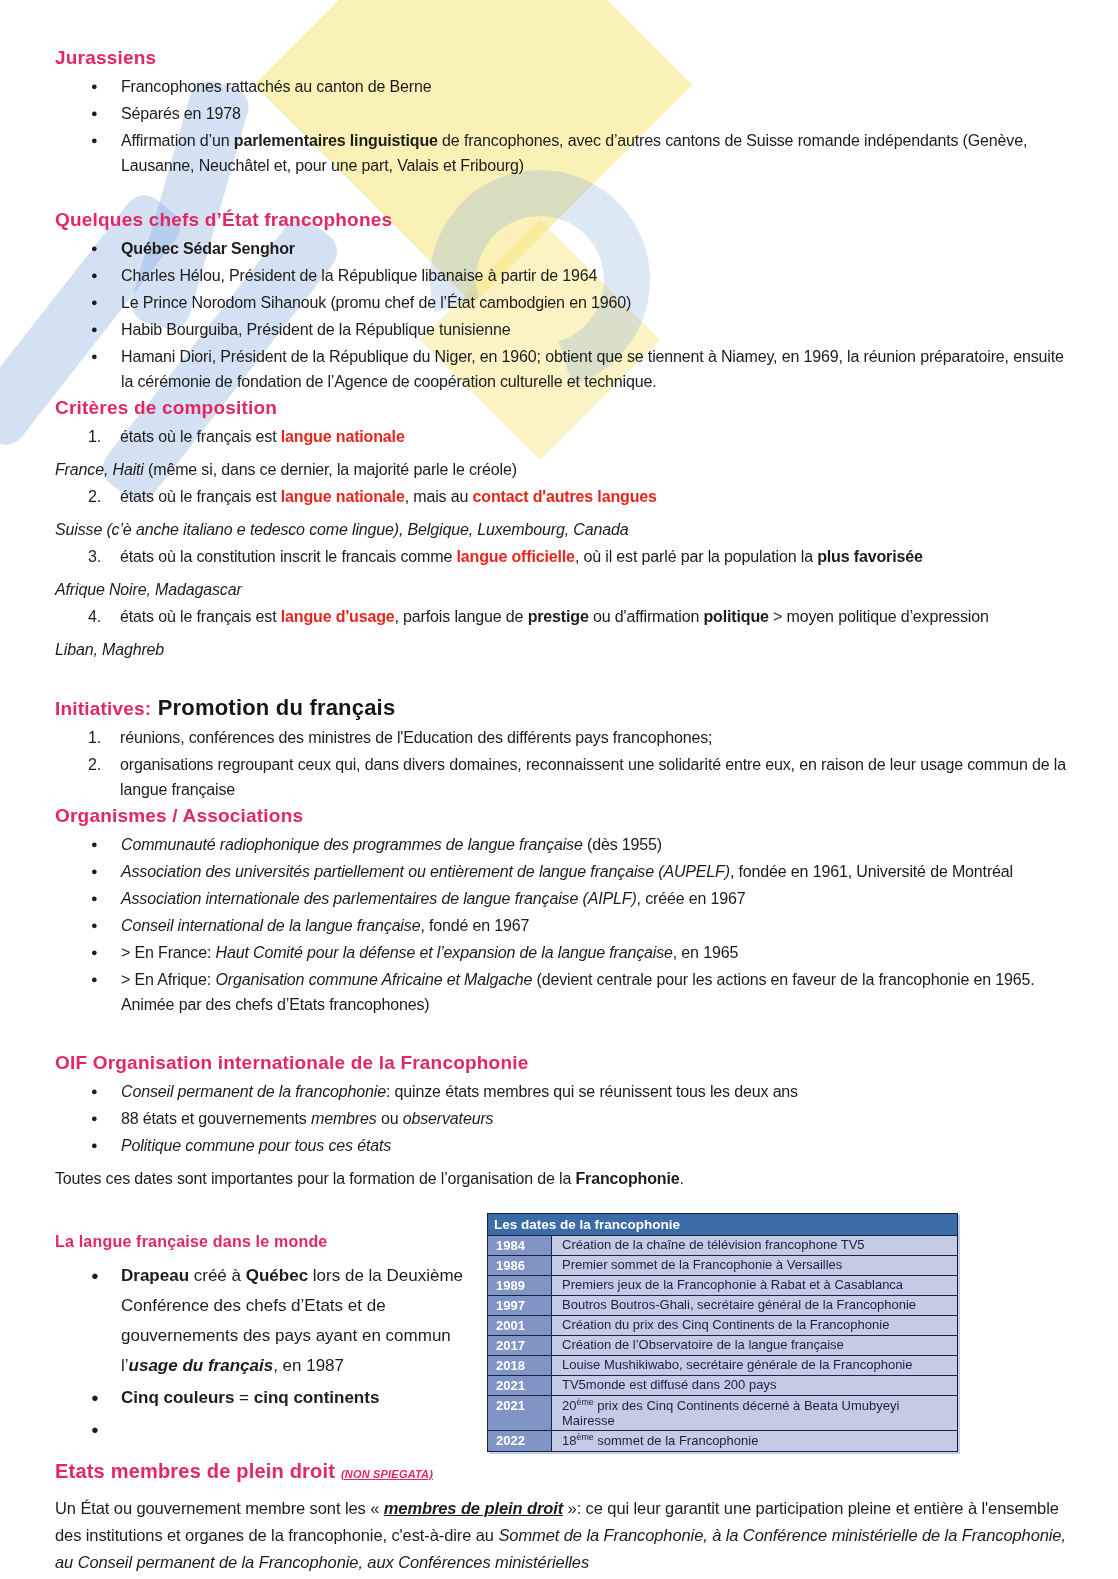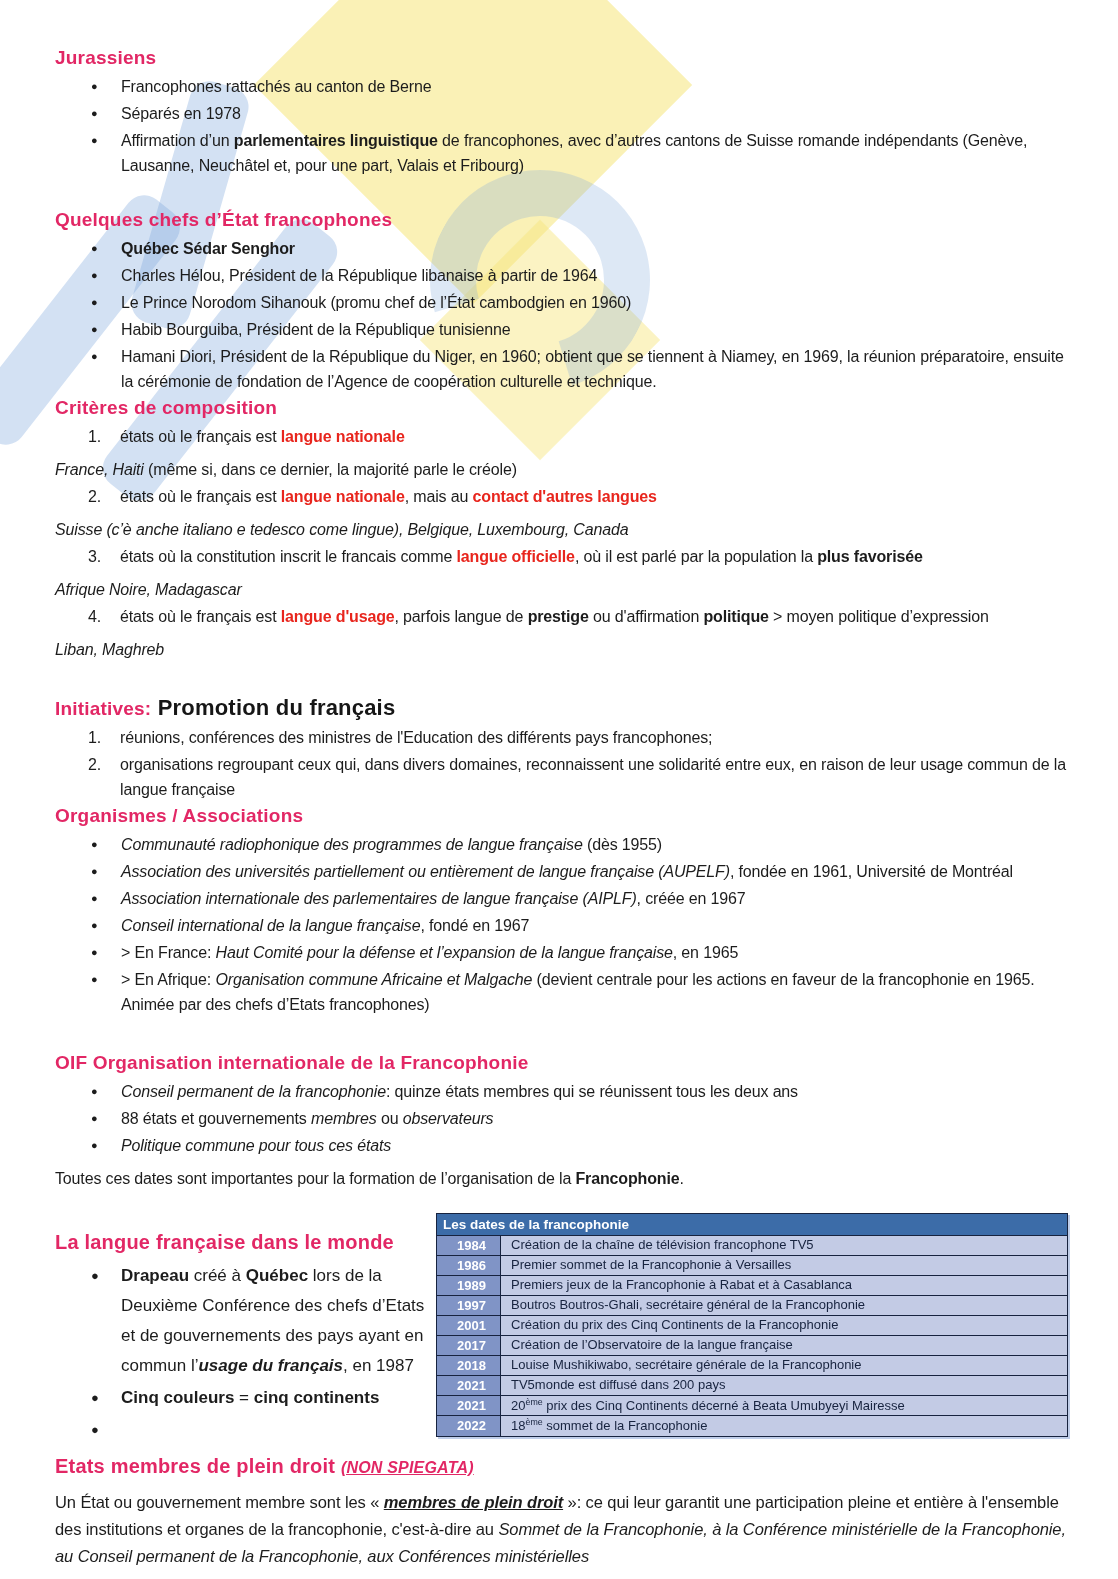--- a/index.html
+++ b/index.html
@@ -24,21 +24,21 @@
   .wm-diamond2{left:455px;top:255px;width:170px;height:170px;opacity:.45}
   .wm-bar{position:absolute;background:var(--wm-blue);opacity:.34;border-radius:20px}
   .wm-b1{left:-70px;top:290px;width:290px;height:60px;transform:rotate(-52deg)}
   .wm-b2{left:55px;top:330px;width:330px;height:60px;transform:rotate(-52deg)}
   .wm-b3{left:160px;top:80px;width:60px;height:250px;transform:rotate(16deg)}
   .wm-ring{position:absolute;left:430px;top:170px;width:220px;height:220px;border:46px solid var(--wm-blue);opacity:.26;border-radius:50%;border-bottom-color:transparent;transform:rotate(28deg)}
   .page{position:relative;z-index:1;padding:46px 50px 0 55px}
 
   .heading{color:var(--heading);font-weight:bold;font-size:19px;line-height:24px;margin:0 0 4px 0;letter-spacing:.2px}
   .rs-dark{color:#161616;font-size:22px}
-  .rs-note{font-size:16px;font-style:italic;text-decoration:underline}
+  .rs-note{font-size:11px;font-style:italic;text-decoration:underline}
 
   .block{display:flex;font-size:16px;line-height:25px;letter-spacing:-.15px;margin:0 0 2px 0}
   .block .marker{flex:0 0 30px;margin-left:36px;font-size:11px;line-height:25px}
   .block .num{flex:0 0 32px;margin-left:33px}
   .block .text{flex:1;min-width:0}
   .block.plain{display:block;margin:8px 0 2px 0}
 
   .rs-b{font-weight:bold}
   .rs-i{font-style:italic}
   .rs-bi{font-weight:bold;font-style:italic}
@@ -49,30 +49,30 @@
   .section-chefs{margin-top:30px}
   .section-criteres{margin-top:2px}
   .section-initiatives{margin-top:34px}
   .section-organismes{margin-top:2px}
   .section-oif{margin-top:34px}
   .section-monde{margin-top:22px}
   .section-etats{margin-top:6px}
 
   .columns{display:flex;gap:8px}
   .col-left{width:424px;padding-top:16px}
-  .col-left .heading{font-size:20px;line-height:26px;margin-bottom:6px}
+  .col-left .heading{font-size:16px;line-height:26px;margin-bottom:6px}
   .col-left .block{font-size:17px;line-height:30px;letter-spacing:0}
   .col-left .block .marker{font-size:13px;line-height:30px;flex-basis:30px}
   .col-right{flex:1}
 
-  .dates-table{width:632px;border:1px solid var(--table-border);box-shadow:2px 2px 0 rgba(140,165,215,.55);font-size:13px;letter-spacing:0}
+  .dates-table{width:471px;border:1px solid var(--table-border);box-shadow:2px 2px 0 rgba(140,165,215,.55);font-size:13px;letter-spacing:0}
   .tbl-title{background:var(--table-header-bg);color:#fff;font-weight:bold;font-size:13.5px;padding:3px 6px;border-bottom:1px solid var(--table-border)}
   .tbl-row{display:flex;border-bottom:1px solid var(--table-border)}
   .tbl-row:last-child{border-bottom:none}
-  .tbl-year{flex:0 0 64px;background:var(--table-year-bg);color:#fff;font-weight:bold;padding:2px 0 2px 20px;border-right:1px solid var(--table-border)}
+  .tbl-year{flex:0 0 64px;background:var(--table-year-bg);color:#fff;font-weight:bold;padding:2px 0 2px 8px;border-right:1px solid var(--table-border)}
   .tbl-desc{flex:1;background:var(--table-cell-bg);color:#17233f;padding:1px 4px 2px 10px}
 
   .section-etats .heading{font-size:20px;line-height:26px;margin-bottom:5px}
   .section-etats .block{font-size:16.5px;line-height:27px;letter-spacing:-.1px}
 </style>
 </head>
 <body>
 
 <div class="watermark">
   <div class="wm-diamond"></div>

